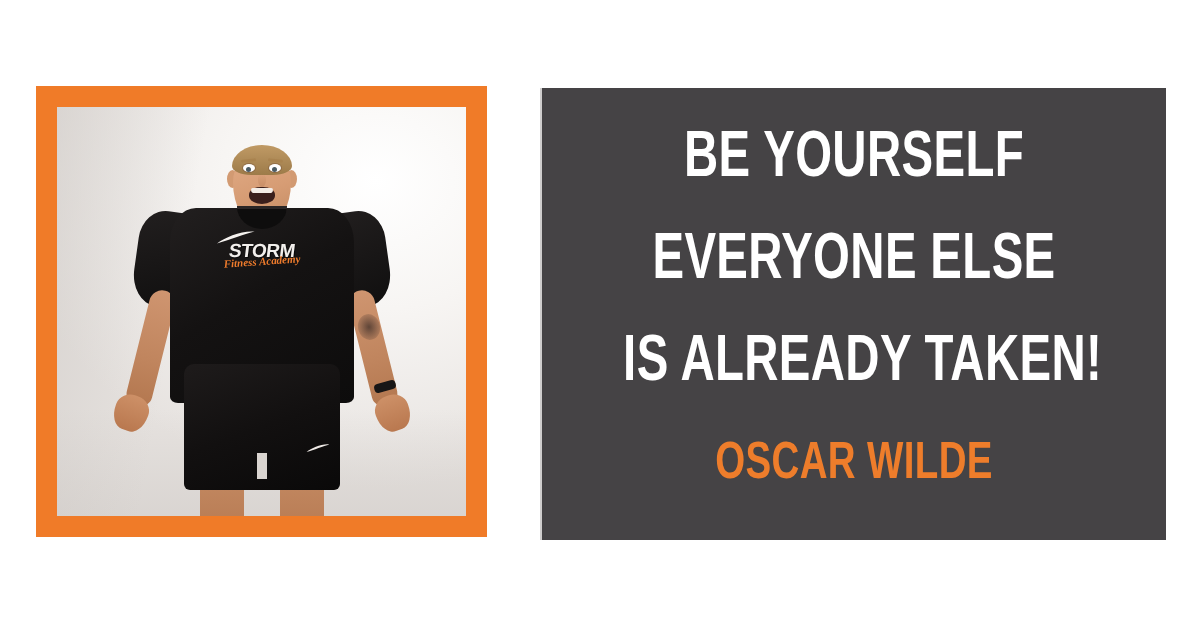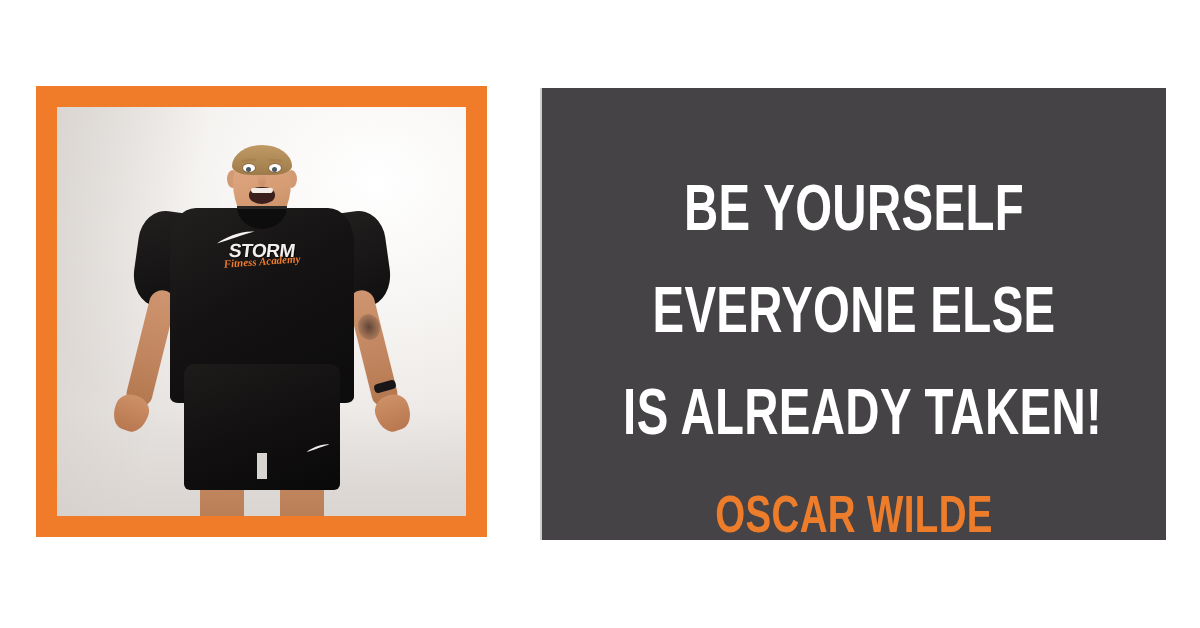--- a/index.html
+++ b/index.html
@@ -348,21 +348,21 @@
     left: 540px;
     top: 88px;
     width: 626px;
     height: 452px;
     background: #454345;
     border-left: 2px solid #cfcdcd;
     box-sizing: border-box;
     display: flex;
     flex-direction: column;
     align-items: center;
-    justify-content: flex-end;
+    justify-content: flex-start;
     padding-top: 34px;
   }
   .quote-line {
     width: 100%;
     text-align: center;
     color: #ffffff;
     font-family: "Liberation Sans Narrow", "Liberation Sans", sans-serif;
     font-weight: bold;
     font-size: 64px;
     line-height: 1.0;

